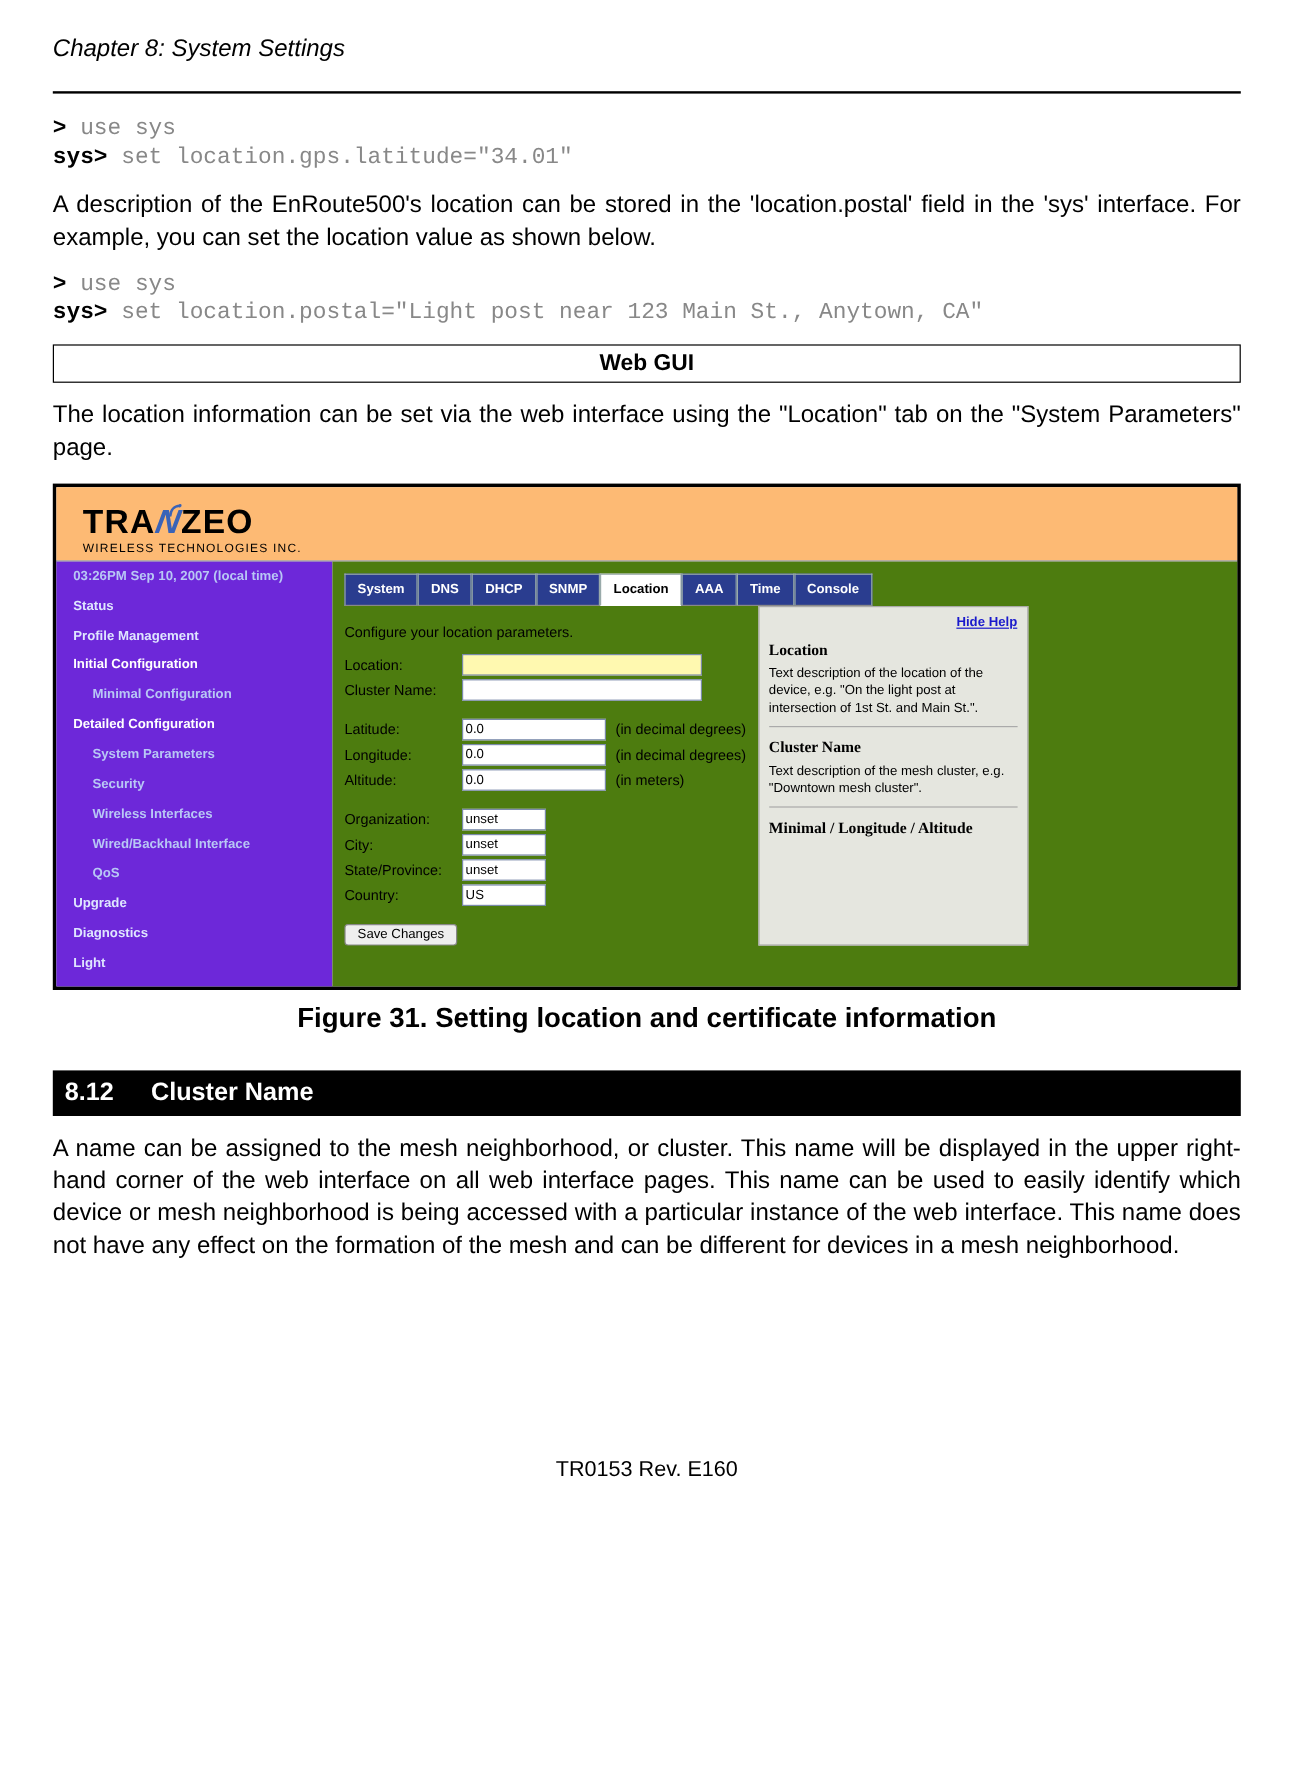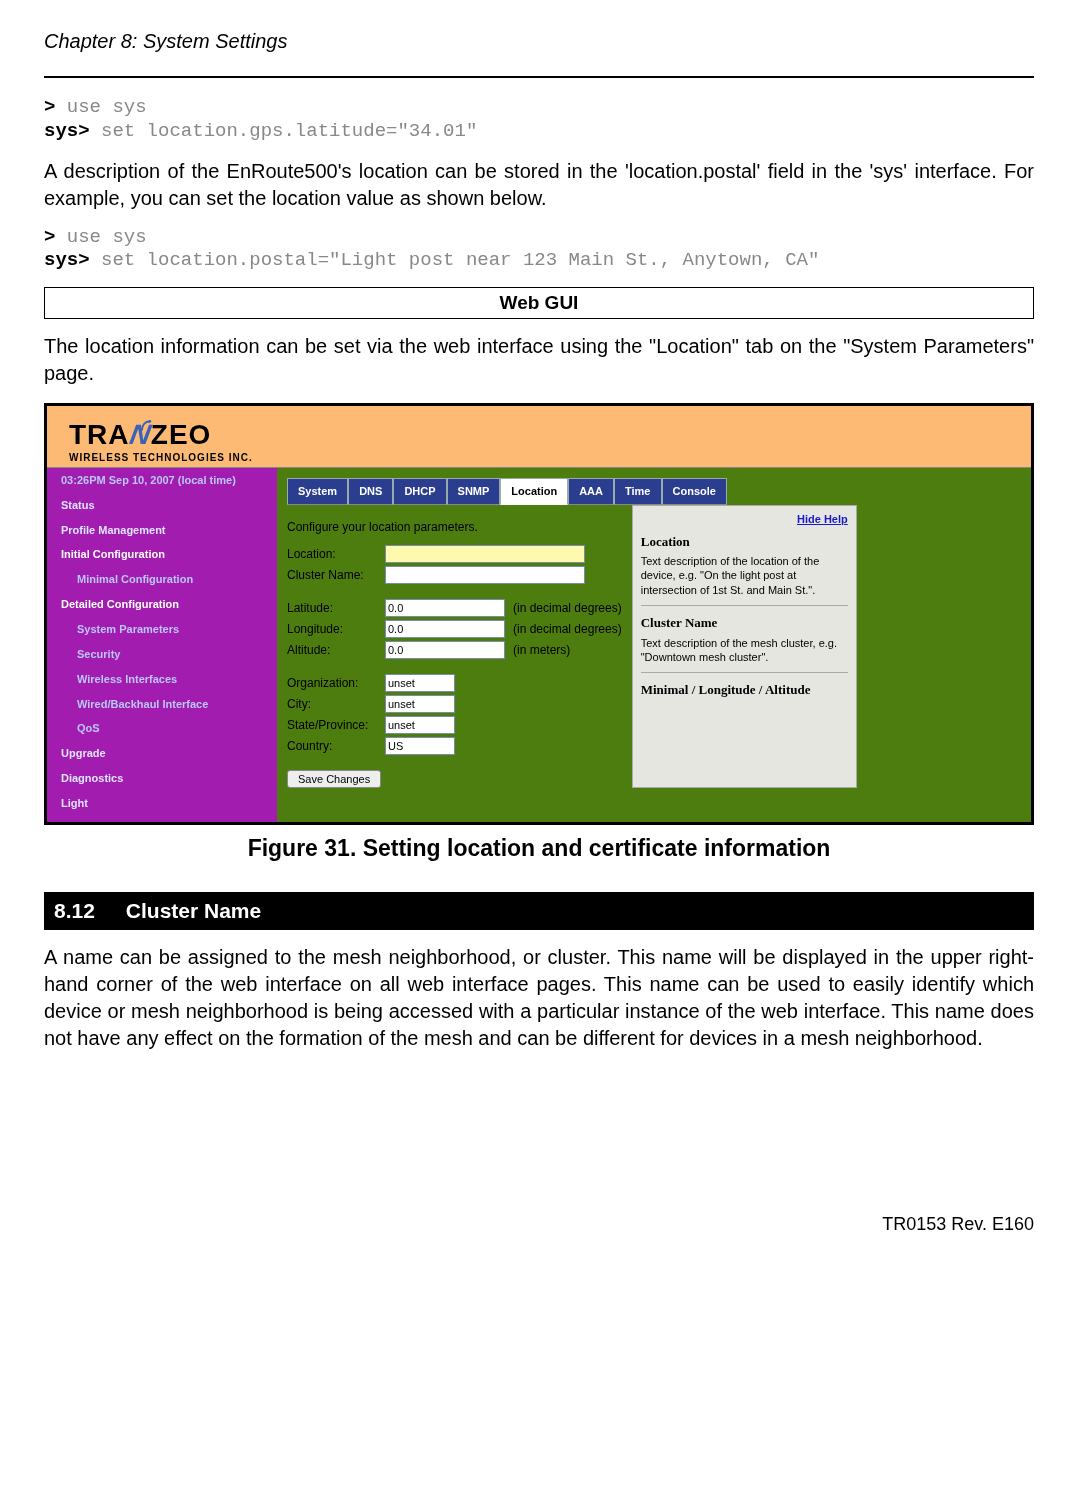--- a/index.html
+++ b/index.html
@@ -57,26 +57,26 @@
     transform: skewX(-10deg);
     display: inline-block;
     position: relative;
   }
   .brand-logo .swoosh {
     position: absolute;
     top: -10px; left: 2px;
     width: 14px; height: 14px;
     transform: rotate(-25deg);
   }
-  .brand-tag { font-size: 10px; letter-spacing: 1px; font-weight: bold; color: #000; margin-top: -2px; }
+  .brand-tag { font-size: 10px; letter-spacing: 1px; font-weight: normal; color: #000; margin-top: -2px; }
   .shot-body { display: flex; border-top: 1px solid #888; }
   
   .leftnav {
     width: 230px;
-    background: #a21caf;
+    background: #6d28d9;
     color: #fff;
     font-size: 11px;
     font-weight: bold;
     padding-bottom: 6px;
   }
   .leftnav .nav-plain { padding: 5px 8px 5px 14px; color: #dfe6ff; }
   .leftnav .nav-sub { padding: 5px 8px 5px 30px; color: #b8c7f5; }
   .leftnav .nav-dim { color: #b8c7f5; }
   
   .main-area {
@@ -131,21 +131,21 @@
     background: #000;
     color: #fff;
     font-weight: bold;
     font-size: 21px;
     padding: 5px 10px;
     margin-bottom: 14px;
   }
   .section-bar .num { display: inline-block; width: 66px; }
   .footer {
     display: flex;
-    justify-content: flex-end;
+    justify-content: center;
     font-size: 18px;
     margin-top: 160px;
   }
 </style>
 </head>
 <body>
 
 <div class="chapter-header">Chapter 8: System Settings</div>
 
 <div class="code-line">

